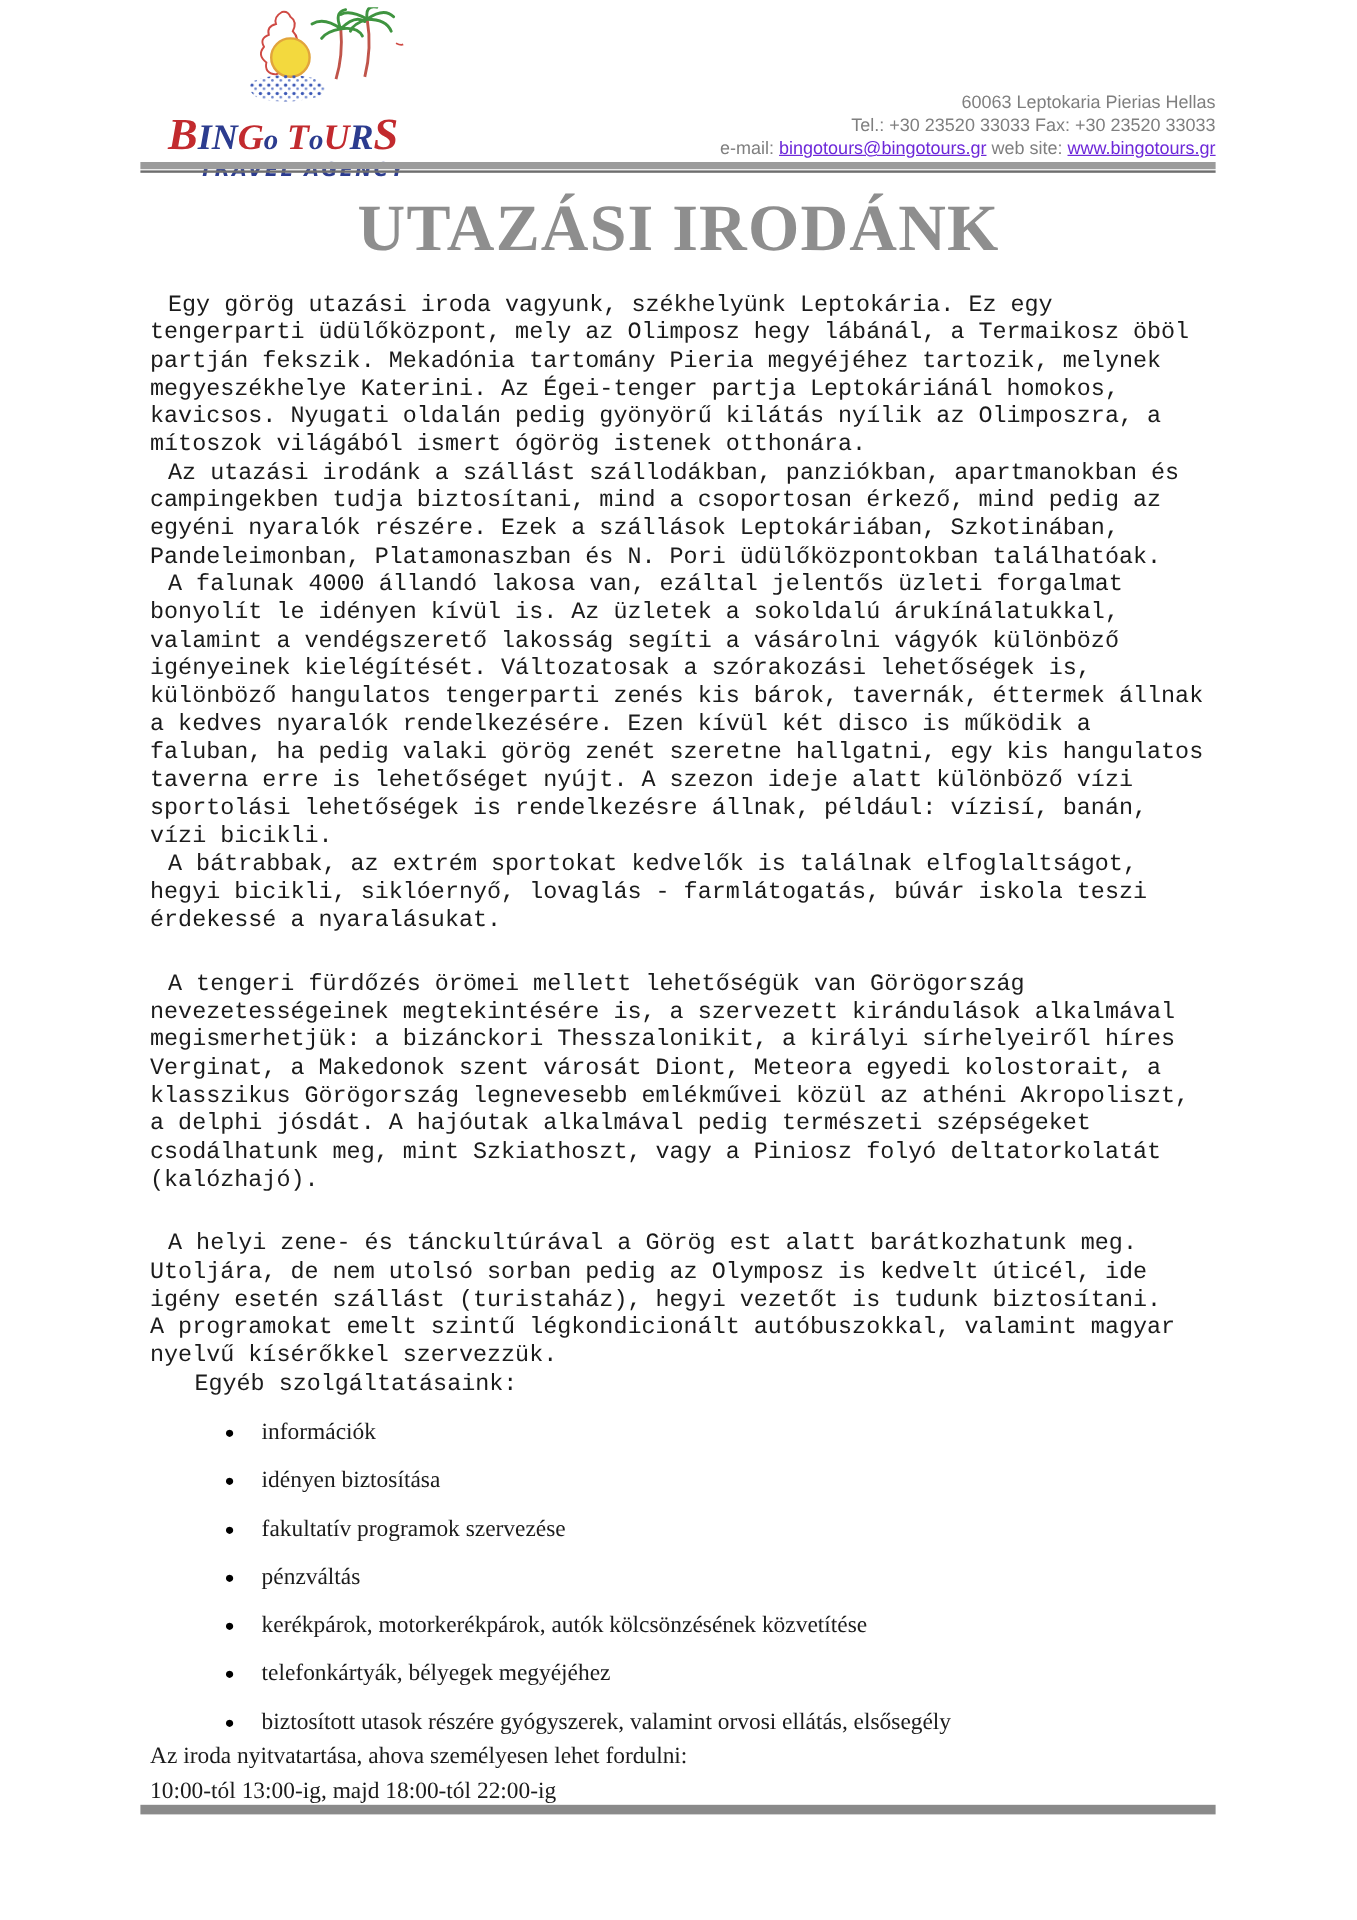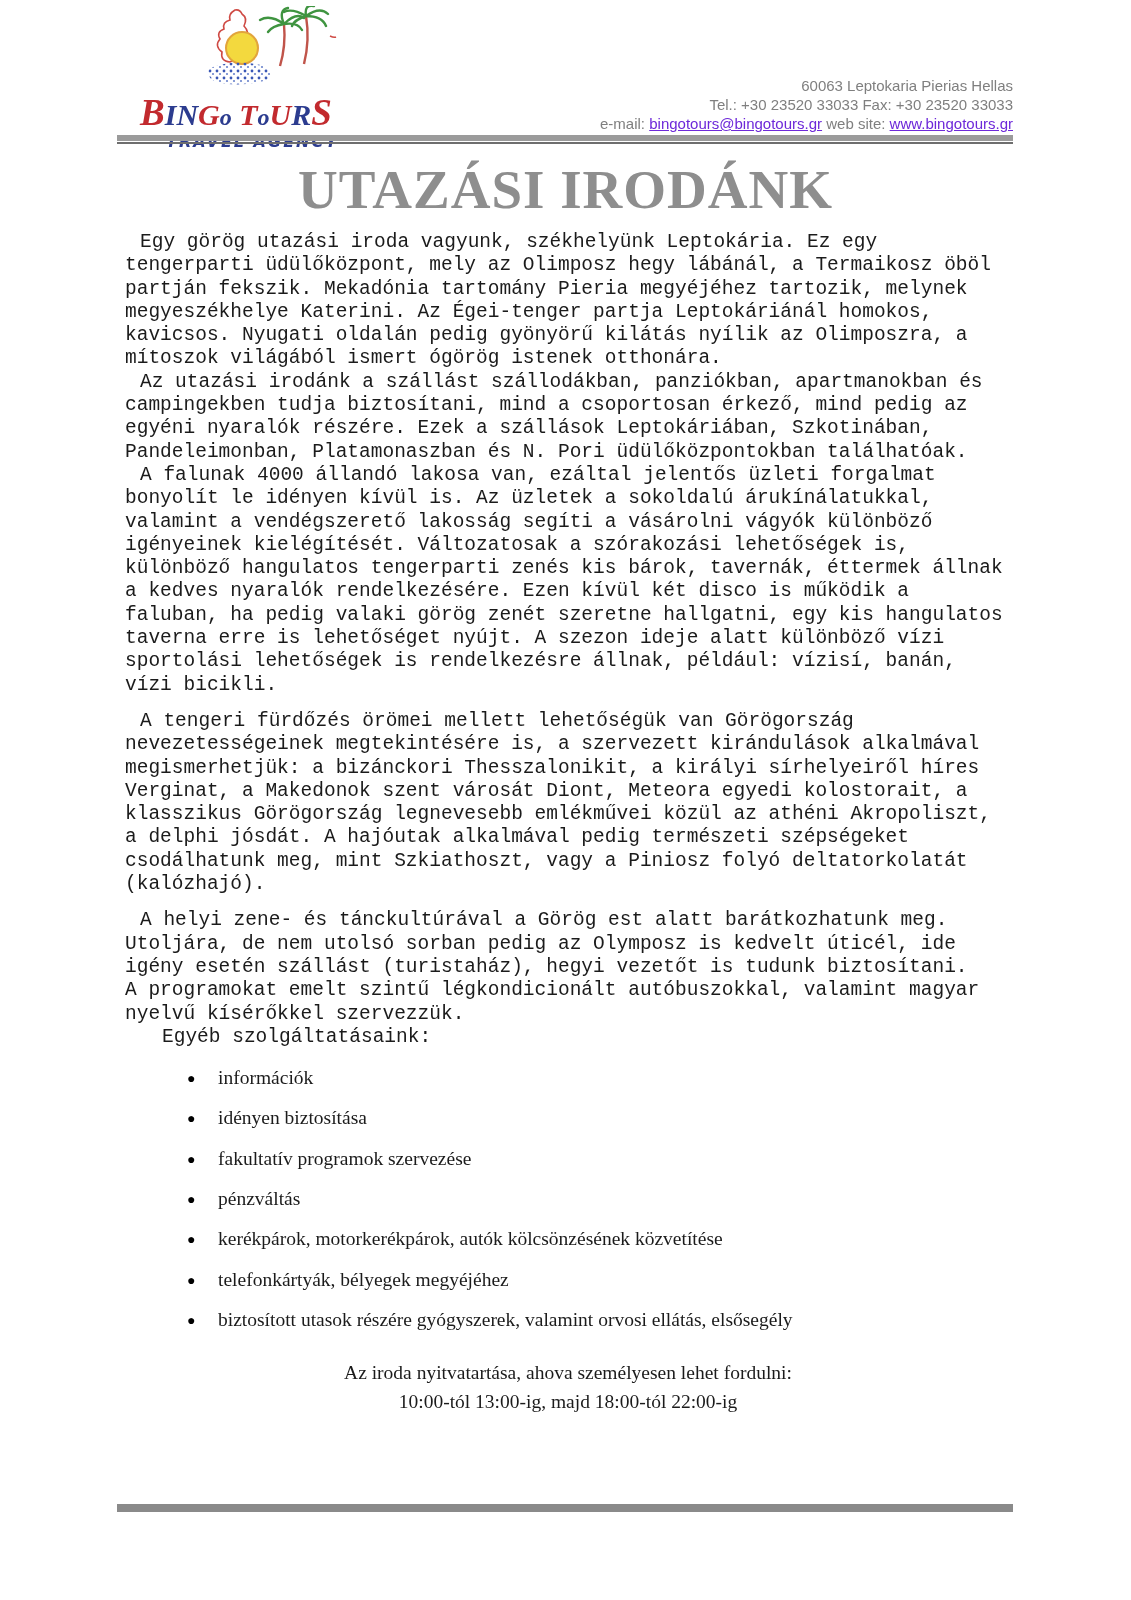--- a/index.html
+++ b/index.html
@@ -35,48 +35,48 @@
     font-size:15px;line-height:19px;
     font-family:Liberation Sans, sans-serif;
   }
   .contact a{color:#6d28d9;text-decoration:underline;text-align:right;}
   .hr-top{position:absolute;left:117px;right:118px;top:135px;}
   .hr-top .thick{height:6px;background:#9b9b9b;}
   .hr-top .thin{height:2px;background:#6e6e6e;margin-top:1px;}
   
   .doc-title{
     text-align:center;
-    margin:8px 0 0 0;
+    margin:8px 0 12px 0;
     color:#8e8e8e;
     font-size:55px;
     font-weight:bold;
     letter-spacing:1px;
     font-family:"Liberation Serif",serif;
   }
   
   .body{
     padding:10px 120px 0 125px;
     font-size:19.5px;
     line-height:23.3px;
   }
   .body p{margin:0;text-indent:15px;font-family:Liberation Mono, monospace;}
-  .body p.gap{margin-top:13px;}
+  .body p.gap{margin-top:30px;}
   .body p.noindent{text-indent:0;}
   .services-intro{margin-top:13px;padding-left:22px;text-indent:0;}
   ul.services{list-style:none;margin:6px 0 0 0;padding:0;}
   ul.services li{
     position:relative;
     margin-top:17px;
     padding-left:93px;
   }
   ul.services li .dot{
     position:absolute;left:62px;top:1px;
     font-size:14px;color:#000;
   }
-  .closing{margin-top:27px;text-align:center;}
+  .closing{margin-top:2px;text-align:left;}
   .closing div{line-height:29px;}
   
   .hr-bottom{
     position:absolute;left:117px;right:118px;top:1504px;
     height:8px;background:#8a8a8a;
   }
 </style>
 </head>
 <body>
 
@@ -124,20 +124,21 @@
       <div class="thin"></div>
     </div>
   </div>
 
   <h1 class="doc-title">UTAZÁSI IRODÁNK</h1>
 
   <div class="body">
     <p>Egy görög utazási iroda vagyunk, székhelyünk Leptokária. Ez egy tengerparti üdülőközpont, mely az Olimposz hegy lábánál, a Termaikosz öböl partján fekszik. Mekadónia tartomány Pieria megyéjéhez tartozik, melynek megyeszékhelye Katerini. Az Égei-tenger partja Leptokáriánál homokos, kavicsos. Nyugati oldalán pedig gyönyörű kilátás nyílik az Olimposzra, a mítoszok világából ismert ógörög istenek otthonára.</p>
     <p>Az utazási irodánk a szállást szállodákban, panziókban, apartmanokban és campingekben tudja biztosítani, mind a csoportosan érkező, mind pedig az egyéni nyaralók részére. Ezek a szállások Leptokáriában, Szkotinában, Pandeleimonban, Platamonaszban és N. Pori üdülőközpontokban találhatóak.</p>
     <p>A falunak 4000 állandó lakosa van, ezáltal jelentős üzleti forgalmat bonyolít le idényen kívül is. Az üzletek a sokoldalú árukínálatukkal, valamint a vendégszerető lakosság segíti a vásárolni vágyók különböző igényeinek kielégítését. Változatosak a szórakozási lehetőségek is, különböző hangulatos tengerparti zenés kis bárok, tavernák, éttermek állnak a kedves nyaralók rendelkezésére. Ezen kívül két disco is működik a faluban, ha pedig valaki görög zenét szeretne hallgatni, egy kis hangulatos taverna erre is lehetőséget nyújt. A szezon ideje alatt különböző vízi sportolási lehetőségek is rendelkezésre állnak, például: vízisí, banán, vízi bicikli.</p>
+    <p>A bátrabbak, az extrém sportokat kedvelők is találnak elfoglaltságot, hegyi bicikli, siklóernyő, lovaglás - farmlátogatás, búvár iskola teszi érdekessé a nyaralásukat.</p>
     <p class="gap">A tengeri fürdőzés örömei mellett lehetőségük van Görögország nevezetességeinek megtekintésére is, a szervezett kirándulások alkalmával megismerhetjük: a bizánckori Thesszalonikit, a királyi sírhelyeiről híres Verginat, a Makedonok szent városát Diont, Meteora egyedi kolostorait, a klasszikus Görögország legnevesebb emlékművei közül az athéni Akropoliszt, a delphi jósdát. A hajóutak alkalmával pedig természeti szépségeket csodálhatunk meg, mint Szkiathoszt, vagy a Piniosz folyó deltatorkolatát (kalózhajó).</p>
     <p class="gap">A helyi zene- és tánckultúrával a Görög est alatt barátkozhatunk meg. Utoljára, de nem utolsó sorban pedig az Olymposz is kedvelt úticél, ide igény esetén szállást (turistaház), hegyi vezetőt is tudunk biztosítani.</p>
     <p class="noindent">A programokat emelt szintű légkondicionált autóbuszokkal, valamint magyar nyelvű kísérőkkel szervezzük.</p>
 
     <p class="services-intro">Egyéb szolgáltatásaink:</p>
 
     <ul class="services">
       <li><span class="dot">●</span><span>információk</span></li>
       <li><span class="dot">●</span><span>idényen biztosítása</span></li>
       <li><span class="dot">●</span><span>fakultatív programok szervezése</span></li>

